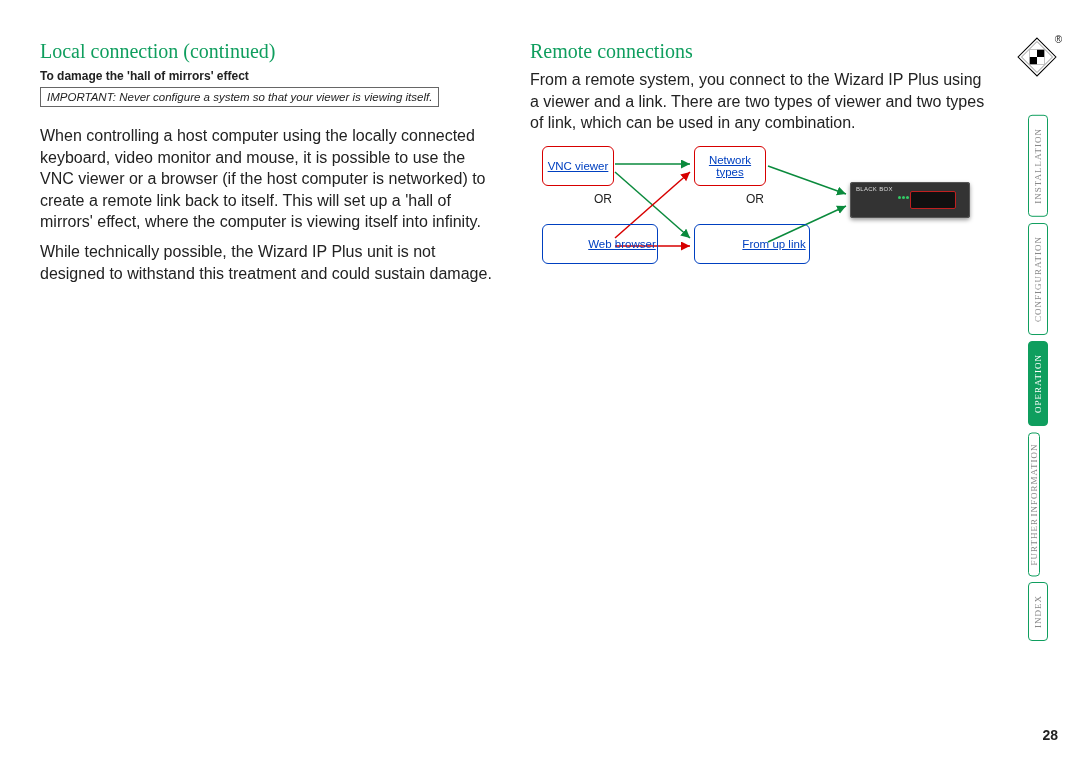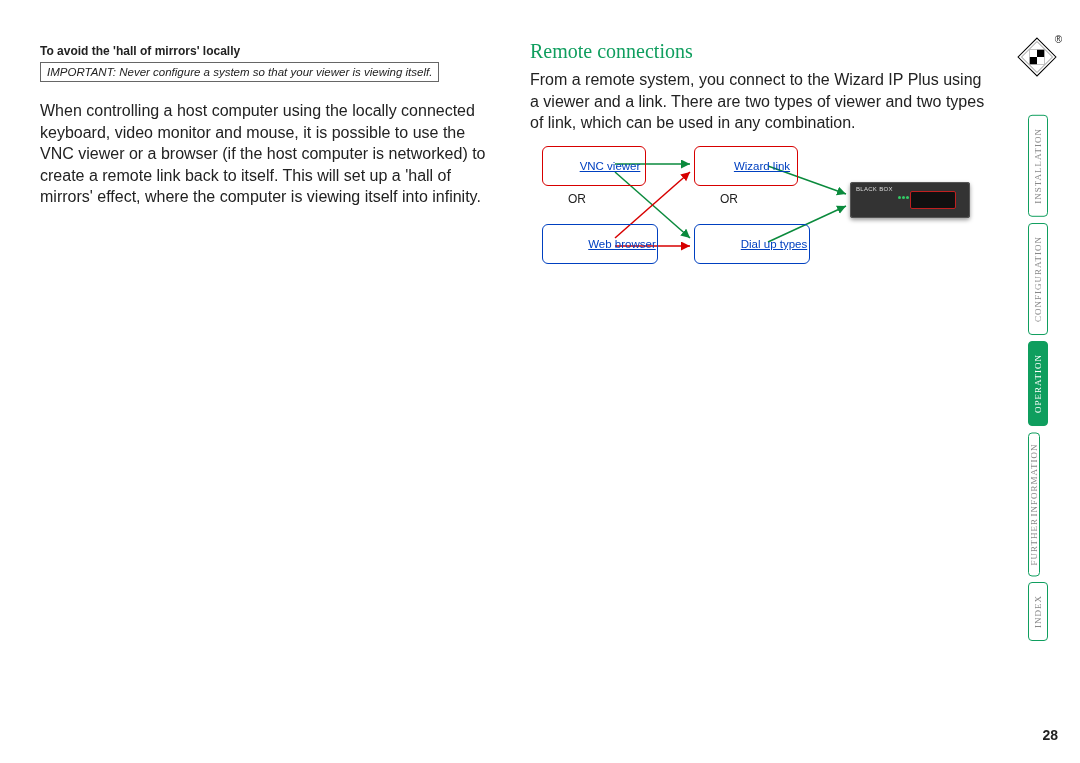--- a/index.html
+++ b/index.html
@@ -70,27 +70,27 @@
     border-radius: 6px;
     text-align: center;
     font-size: 11.5px;
     color: #0040c0;
     text-decoration: underline;
     display: flex;
     flex-direction: column;
     justify-content: center;
     cursor: pointer;
   }
-  .dbox.red { border-color: #d70000; padding-left: 32px; }
+  .dbox.red { border-color: #d70000; }
   .dbox.blue { border-color: #0040c0; padding-left: 44px; }
   .ortxt {
     position: absolute;
     font-size: 12px;
     color: #222;
-    text-align: center;
+    text-align: right;
     width: 70px;
   }
   .device {
     position: absolute;
     left: 320px;
     top: 40px;
     width: 120px;
     height: 36px;
     background: #333;
     border-radius: 3px;
@@ -200,23 +200,25 @@
       <polygon points="20,2 38,20 20,38 2,20" fill="none" stroke="#000" stroke-width="1"></polygon>
       <polygon points="20,2 38,20 20,38 2,20" fill="none" stroke="#000" stroke-width="0.5" transform="scale(0.82) translate(4.4,4.4)"></polygon>
       <rect x="13" y="13" width="14" height="14" fill="#000"></rect>
       <rect x="13" y="13" width="7" height="7" fill="#fff"></rect>
       <rect x="20" y="20" width="7" height="7" fill="#fff"></rect>
     </svg>
   </div>
   <div class="reg">®</div>
 
   <div class="col-left">
-    <div class="subhead">To avoid the 'hall of mirrors' locally</div>
+    <h2>Local connection (continued)</h2>
+    <div class="subhead">To damage the 'hall of mirrors' effect</div>
     <div class="important-box">IMPORTANT: Never configure a system so that your viewer is viewing itself.</div>
     <p>When controlling a host computer using the locally connected keyboard, video monitor and mouse, it is possible to use the VNC viewer or a browser (if the host computer is networked) to create a remote link back to itself. This will set up a 'hall of mirrors' effect, where the computer is viewing itself into infinity.</p>
+    <p>While technically possible, the Wizard IP Plus unit is not designed to withstand this treatment and could sustain damage.</p>
   </div>
 
   <div class="col-right">
     <h2>Remote connections</h2>
     <p>From a remote system, you connect to the Wizard IP Plus using a viewer and a link. There are two types of viewer and two types of link, which can be used in any combination.</p>
 
     <div class="diagram">
       <svg class="arrows">
         <defs>
           <marker id="ahg" markerWidth="8" markerHeight="8" refX="6" refY="3" orient="auto">
@@ -237,23 +239,23 @@
 
         <line x1="238" y1="24" x2="316" y2="52" stroke="#0a8a3c" stroke-width="1.5" marker-end="url(#ahg)"></line>
 
         <line x1="238" y1="100" x2="316" y2="64" stroke="#0a8a3c" stroke-width="1.5" marker-end="url(#ahg)"></line>
       </svg>
 
       <a class="dbox red" style="left:12px;top:4px">VNC viewer</a>
       <div class="ortxt" style="left:12px;top:50px">OR</div>
       <a class="dbox blue" style="left:12px;top:82px">Web browser</a>
 
-      <a class="dbox red" style="left:164px;top:4px">Wizard link</a>
+      <a class="dbox red" style="left:164px;top:4px">Network types</a>
       <div class="ortxt" style="left:164px;top:50px">OR</div>
-      <a class="dbox blue" style="left:164px;top:82px">Dial up types</a>
+      <a class="dbox blue" style="left:164px;top:82px">From up link</a>
 
       <div class="device">
         <div class="label">BLACK BOX</div>
         <div class="led"></div>
         <div class="screen"></div>
       </div>
     </div>
   </div>
 
   <div class="sidenav">

